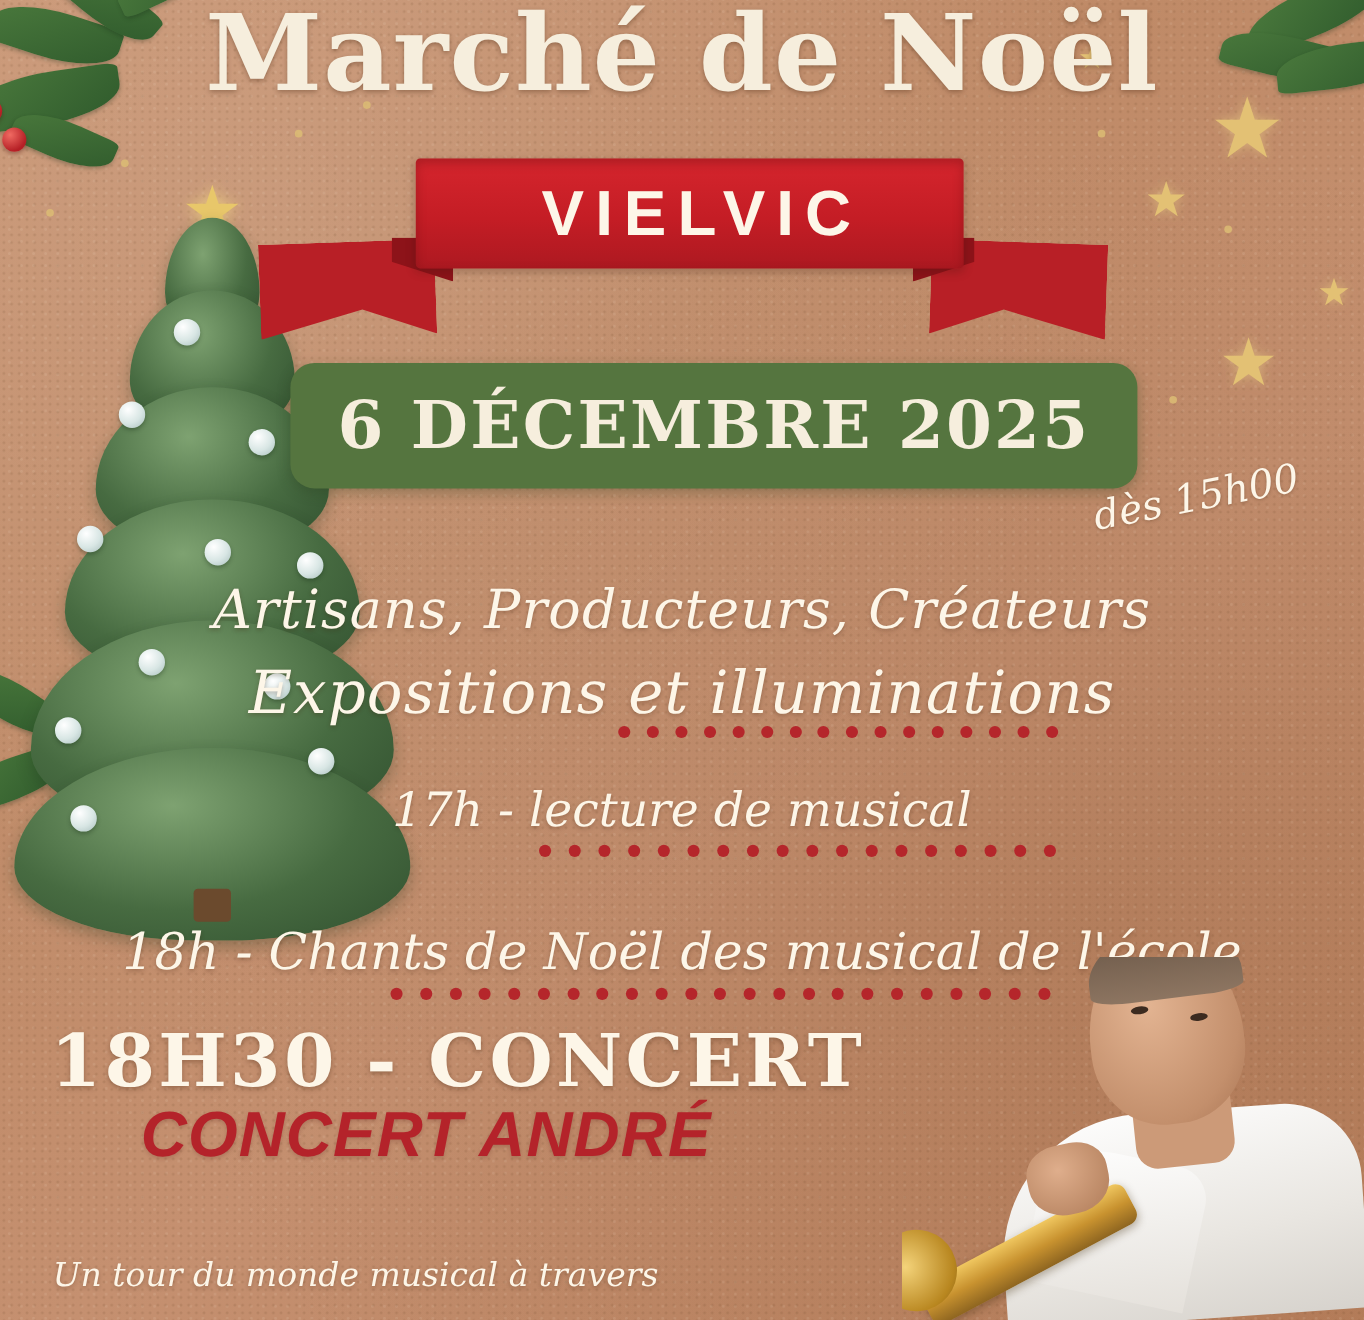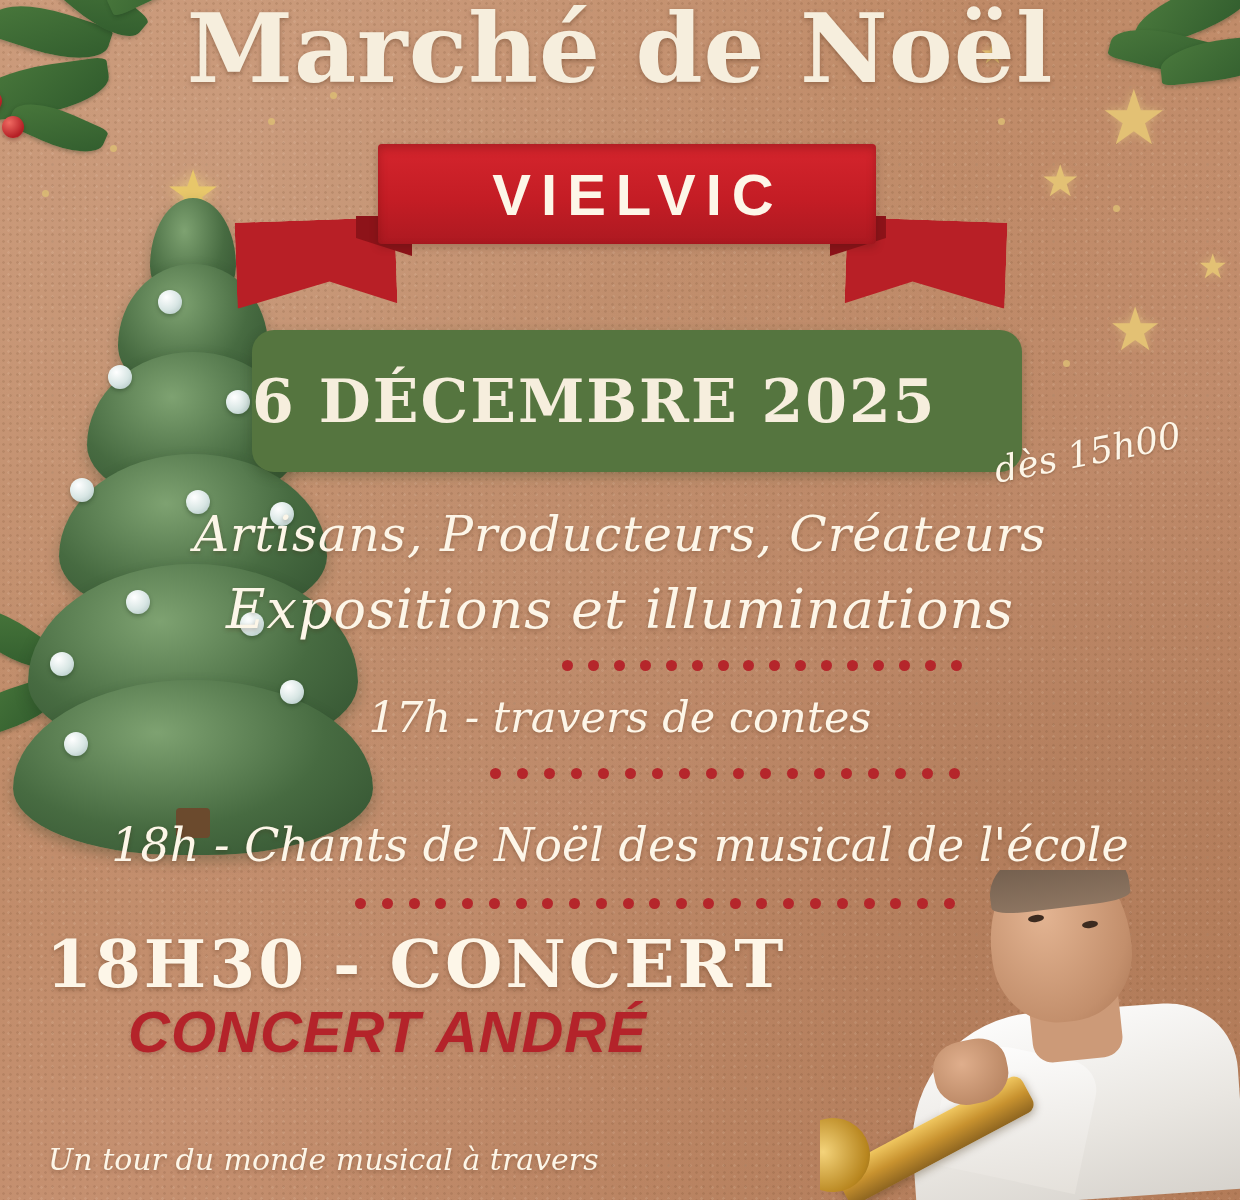--- a/index.html
+++ b/index.html
@@ -105,27 +105,28 @@
     font-size: 58px;
     letter-spacing: 10px;
     color: #fdf6e8;
     text-indent: 10px;
   }
 
   
   .date-pill {
     position: absolute;
     top: 330px;
-    left: 252px;
+    left: 264px;
     width: 770px;
-    height: 142px;
+    height: 114px;
     background: #55753f;
     border-radius: 22px;
     display: flex;
     align-items: center;
+    justify-content: center;
     box-shadow: 0 4px 12px rgba(40,60,25,0.30);
   }
   .date-pill span {
     font-family: "DejaVu Serif", serif;
     font-weight: bold;
     font-size: 60px;
     letter-spacing: 2px;
     color: #f6eedd;
   }
 
@@ -143,20 +144,21 @@
   }
 
   
   .script {
     position: absolute;
     font-family: "DejaVu Serif", serif;
     font-style: italic;
     color: #fdf6e8;
     text-shadow: 0 2px 4px rgba(60,30,10,0.28);
     white-space: nowrap;
+    margin-top: 20px;
   }
   .line-artisans {
     top: 506px; left: 0; width: 1240px;
     text-align: center;
     font-size: 49px;
     letter-spacing: 1px;
   }
   .line-expos {
     top: 578px; left: 0; width: 1240px;
     text-align: center;
@@ -503,21 +505,21 @@
       <i></i>
       <i></i>
       <i></i>
       <i></i>
       <i></i>
       <i></i>
       <i></i>
       <i></i>
   </div>
 
-  <div class="script line-contes">17h - travers de contes</div>
+  <div class="script line-contes">17h - lecture de musical</div>
 
   <div class="dots dots-2">
     <i></i>
       <i></i>
       <i></i>
       <i></i>
       <i></i>
       <i></i>
       <i></i>
       <i></i>

